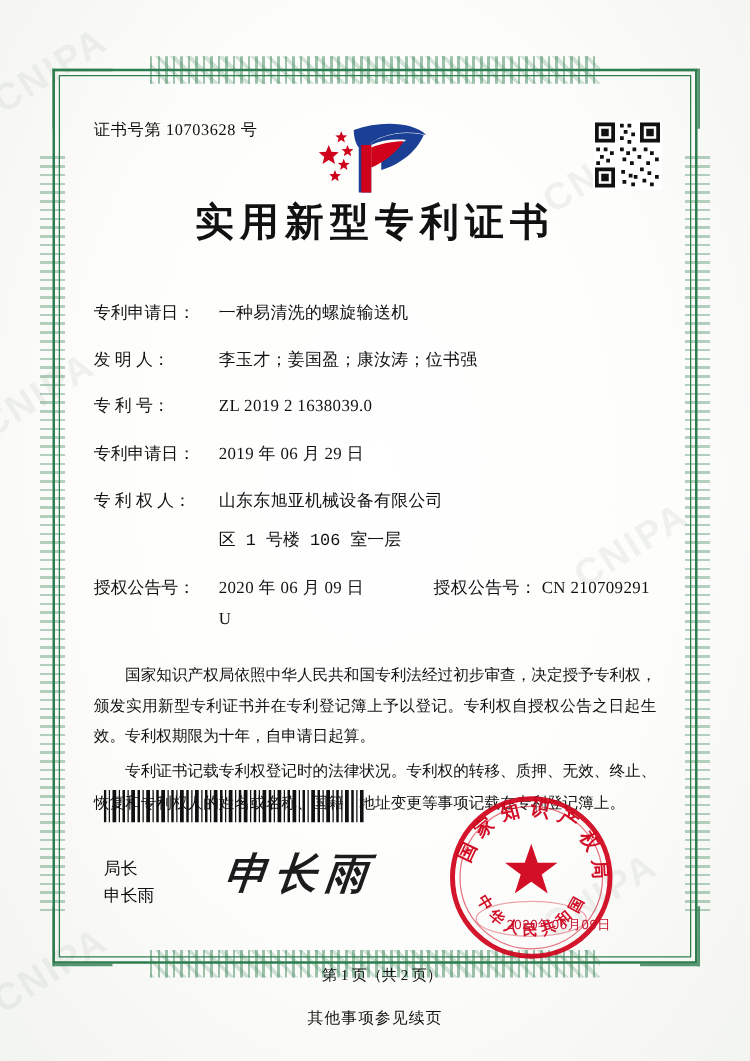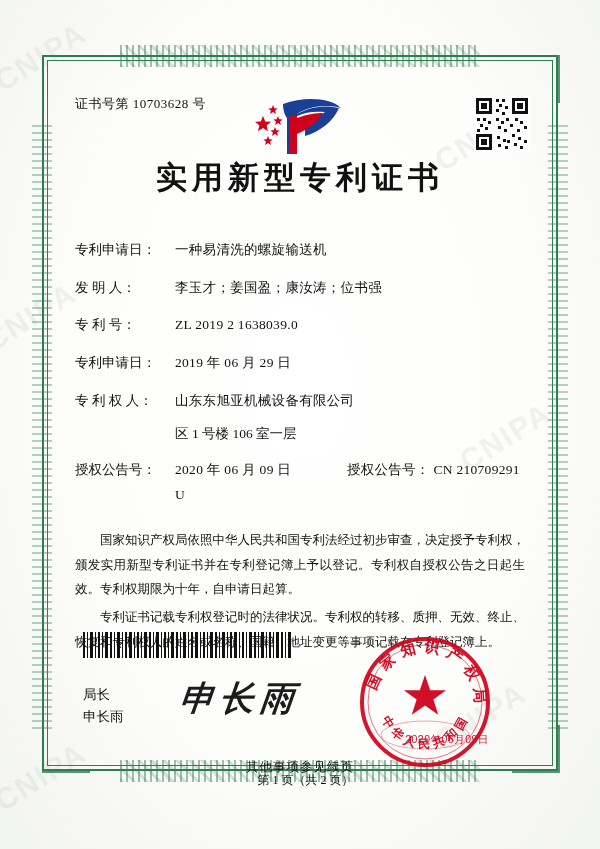--- a/index.html
+++ b/index.html
@@ -169,20 +169,21 @@
     flex: 1 1 auto;
     letter-spacing: .3px;
   }
   .sub-label {
     display: inline-block;
     margin-left: 52px;
   }
   .addr-line2 {
     margin-left: 100px;
     margin-top: -4px;
+    font-family: Liberation Mono, monospace;
   }
 
   .paragraphs {
     margin-top: 20px;
     font-size: 12.5px;
     line-height: 1.95;
     color: #111;
     text-align: justify;
   }
   .paragraphs p {
@@ -247,21 +248,21 @@
     right: 0;
     top: 772px;
     text-align: center;
     font-size: 12px;
     color: #111;
   }
   .footer-note {
     position: absolute;
     left: 0;
     right: 0;
-    top: 759px;
+    top: 806px;
     text-align: center;
     font-size: 12.5px;
     color: #111;
     letter-spacing: 1px;
   }
 </style>
 </head>
 <body>
 
 <div class="page">

